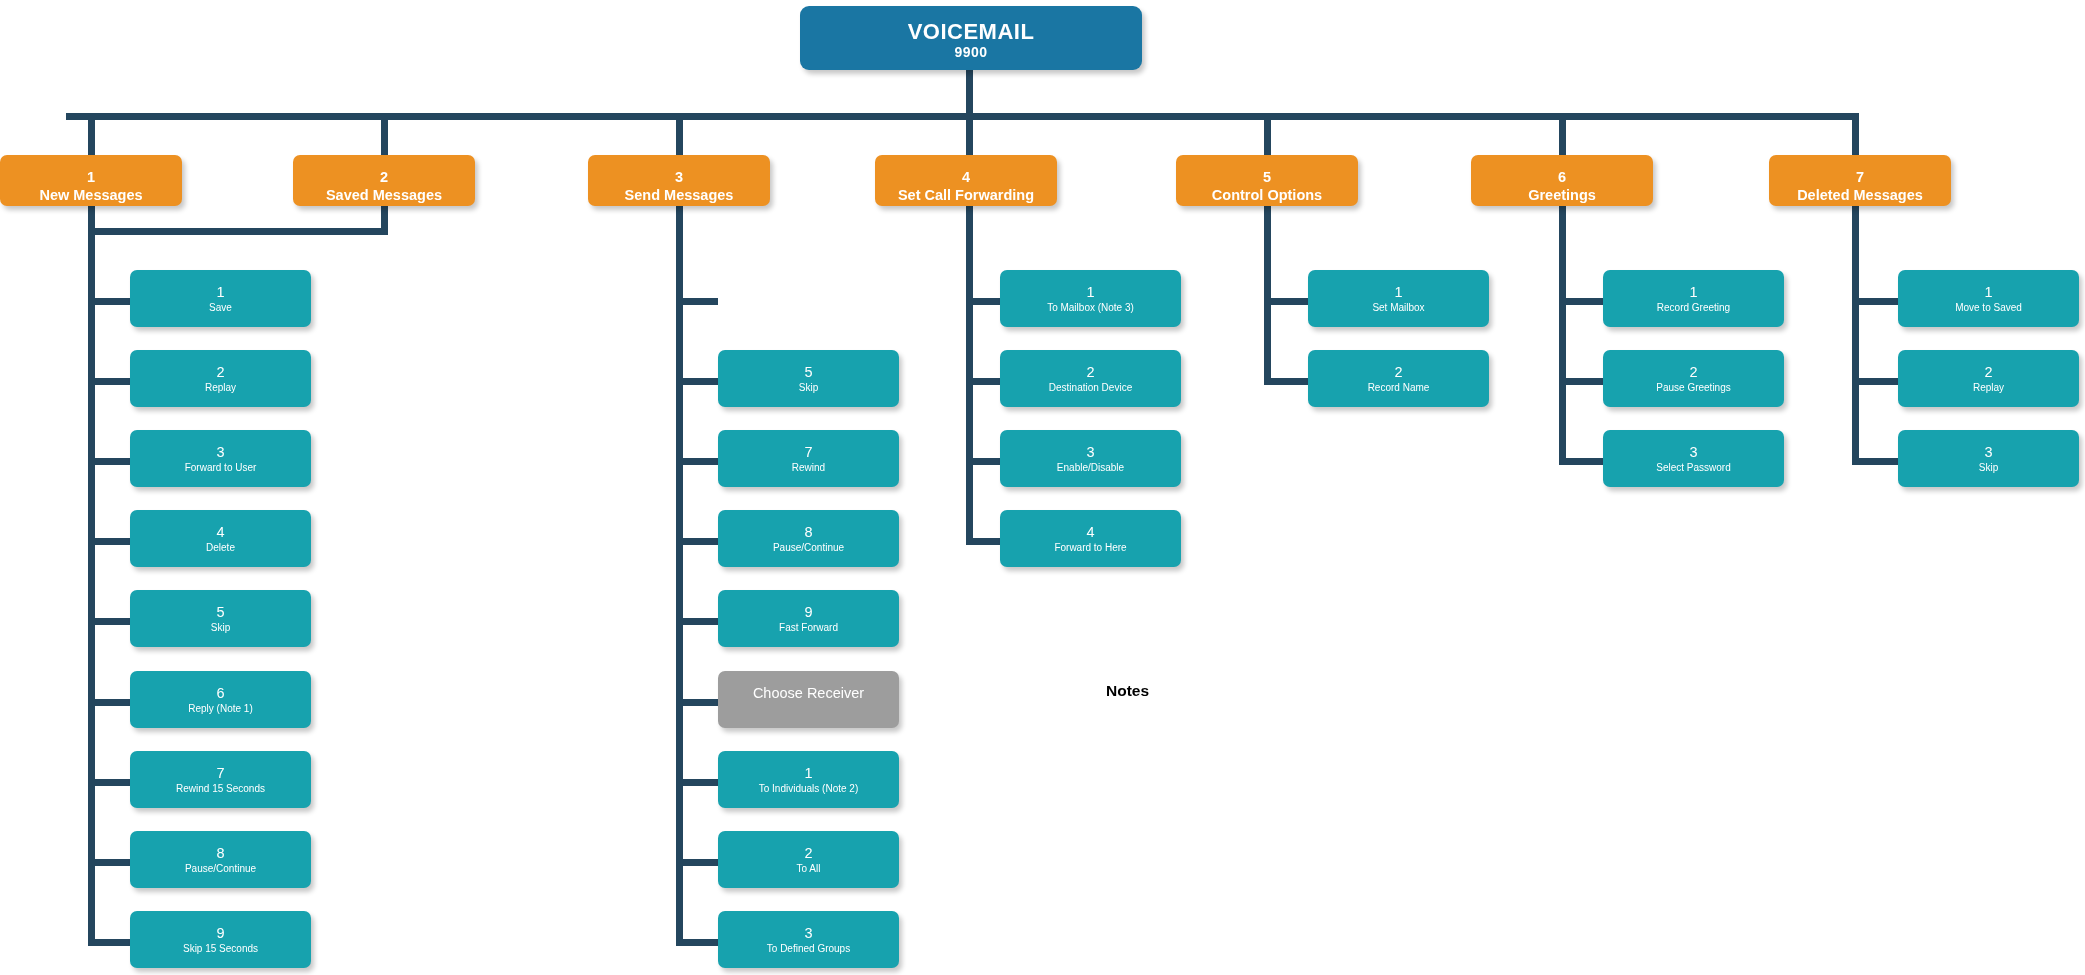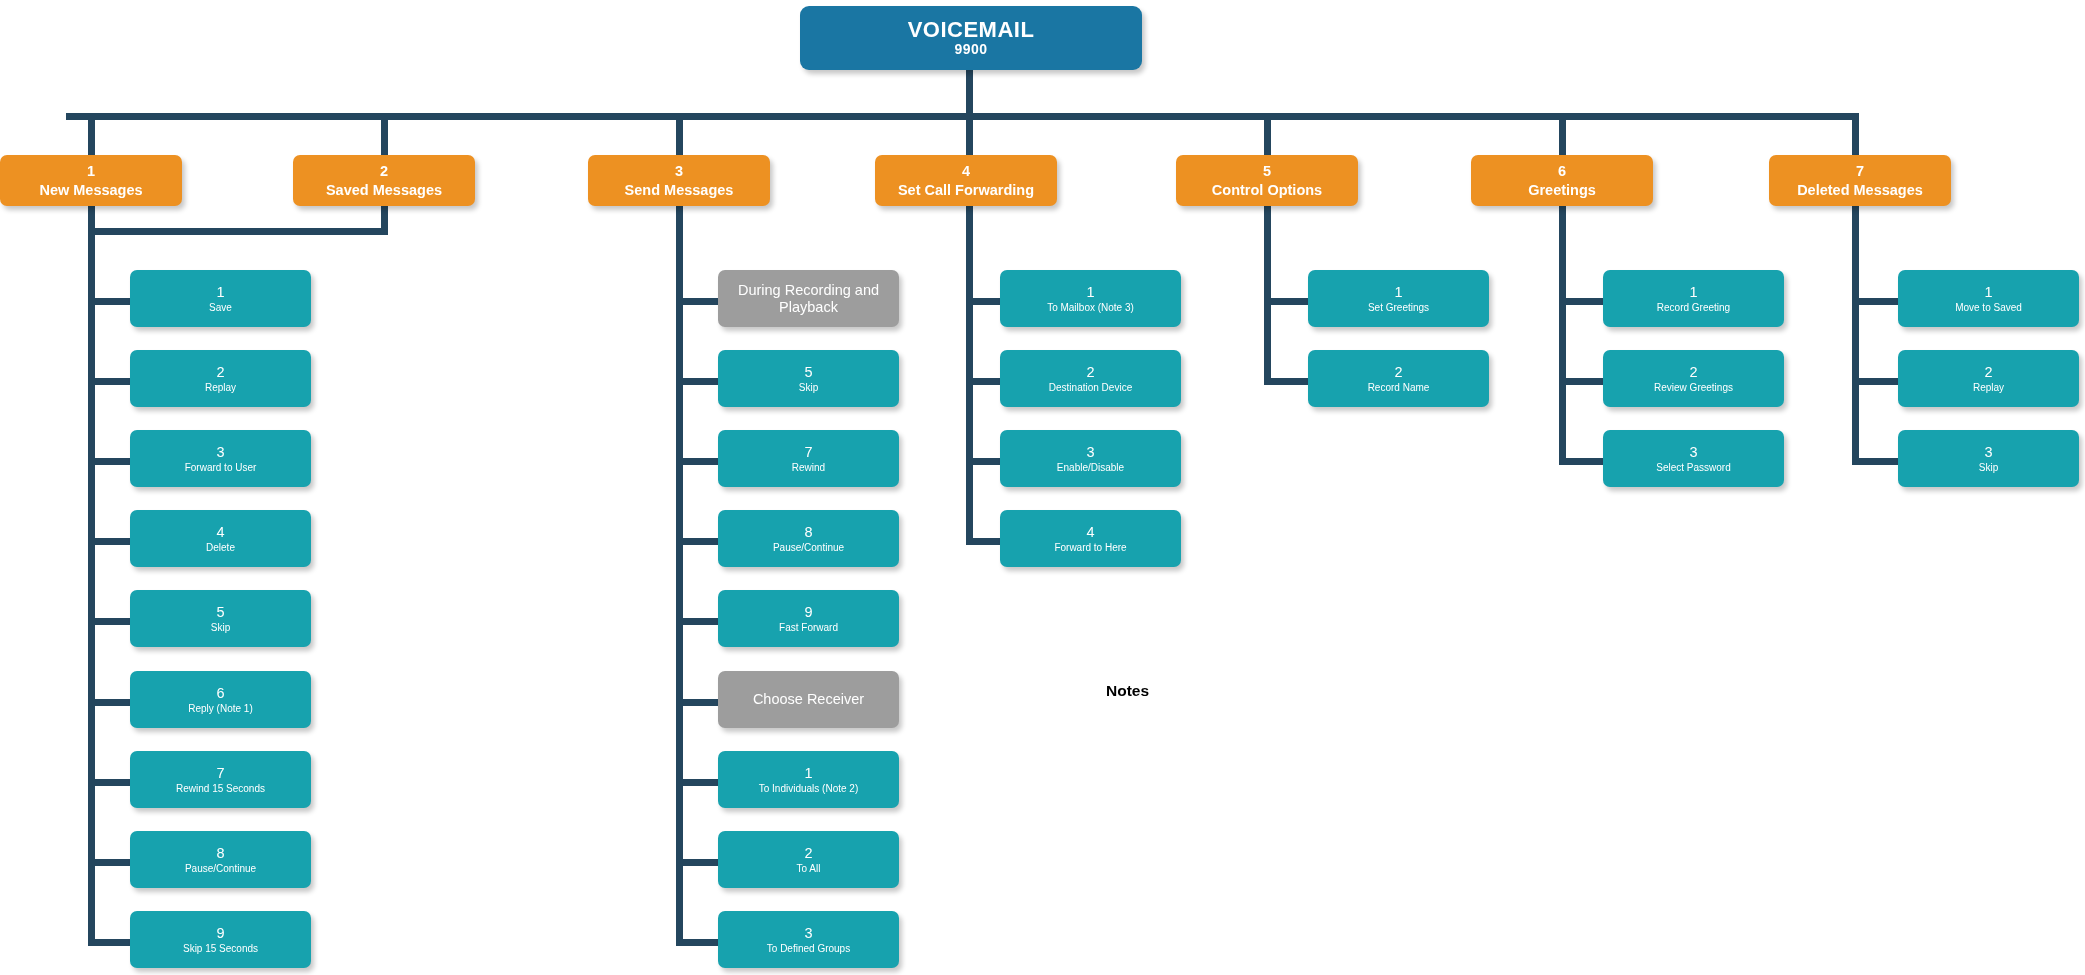--- a/index.html
+++ b/index.html
@@ -19,25 +19,25 @@
 
   
   .node{
     position:absolute;
     box-sizing:border-box;
     border-radius:7px;
     color:#ffffff;
     display:flex;
     flex-direction:column;
     align-items:center;
-    justify-content:center;
+    justify-content:space-between;
     text-align:center;
     line-height:1.12;
     box-shadow:3px 4px 5px rgba(0,0,0,0.22);
-    padding:2px 6px;
+    padding:14px 6px;
   }
   .node .num{display:block;}
   .node .lbl{display:block;}
 
   
   .node.root{
     background:#1a76a3;
     border-radius:9px;
     font-size:22px;
     font-weight:bold;
@@ -211,23 +211,20 @@
   </div>
   <div class="node lvl2" style="left:130px;top:831px;width:181px;height:57px;">
     <span class="num">8</span>
     <span class="lbl">Pause/Continue</span>
   </div>
   <div class="node lvl2" style="left:130px;top:911px;width:181px;height:57px;">
     <span class="num">9</span>
     <span class="lbl">Skip 15 Seconds</span>
   </div>
 
-  <div class="node grey" style="left:718px;top:270px;width:181px;height:57px;">
-    <span class="lbl">During Recording and Playback</span>
-  </div>
   <div class="node lvl2" style="left:718px;top:350px;width:181px;height:57px;">
     <span class="num">5</span>
     <span class="lbl">Skip</span>
   </div>
   <div class="node lvl2" style="left:718px;top:430px;width:181px;height:57px;">
     <span class="num">7</span>
     <span class="lbl">Rewind</span>
   </div>
   <div class="node lvl2" style="left:718px;top:510px;width:181px;height:57px;">
     <span class="num">8</span>
@@ -265,34 +262,34 @@
     <span class="num">3</span>
     <span class="lbl">Enable/Disable</span>
   </div>
   <div class="node lvl2" style="left:1000px;top:510px;width:181px;height:57px;">
     <span class="num">4</span>
     <span class="lbl">Forward to Here</span>
   </div>
 
   <div class="node lvl2" style="left:1308px;top:270px;width:181px;height:57px;">
     <span class="num">1</span>
-    <span class="lbl">Set Greetings</span>
+    <span class="lbl">Set Mailbox</span>
   </div>
   <div class="node lvl2" style="left:1308px;top:350px;width:181px;height:57px;">
     <span class="num">2</span>
     <span class="lbl">Record Name</span>
   </div>
 
   <div class="node lvl2" style="left:1603px;top:270px;width:181px;height:57px;">
     <span class="num">1</span>
     <span class="lbl">Record Greeting</span>
   </div>
   <div class="node lvl2" style="left:1603px;top:350px;width:181px;height:57px;">
     <span class="num">2</span>
-    <span class="lbl">Review Greetings</span>
+    <span class="lbl">Pause Greetings</span>
   </div>
   <div class="node lvl2" style="left:1603px;top:430px;width:181px;height:57px;">
     <span class="num">3</span>
     <span class="lbl">Select Password</span>
   </div>
 
   <div class="node lvl2" style="left:1898px;top:270px;width:181px;height:57px;">
     <span class="num">1</span>
     <span class="lbl">Move to Saved</span>
   </div>

